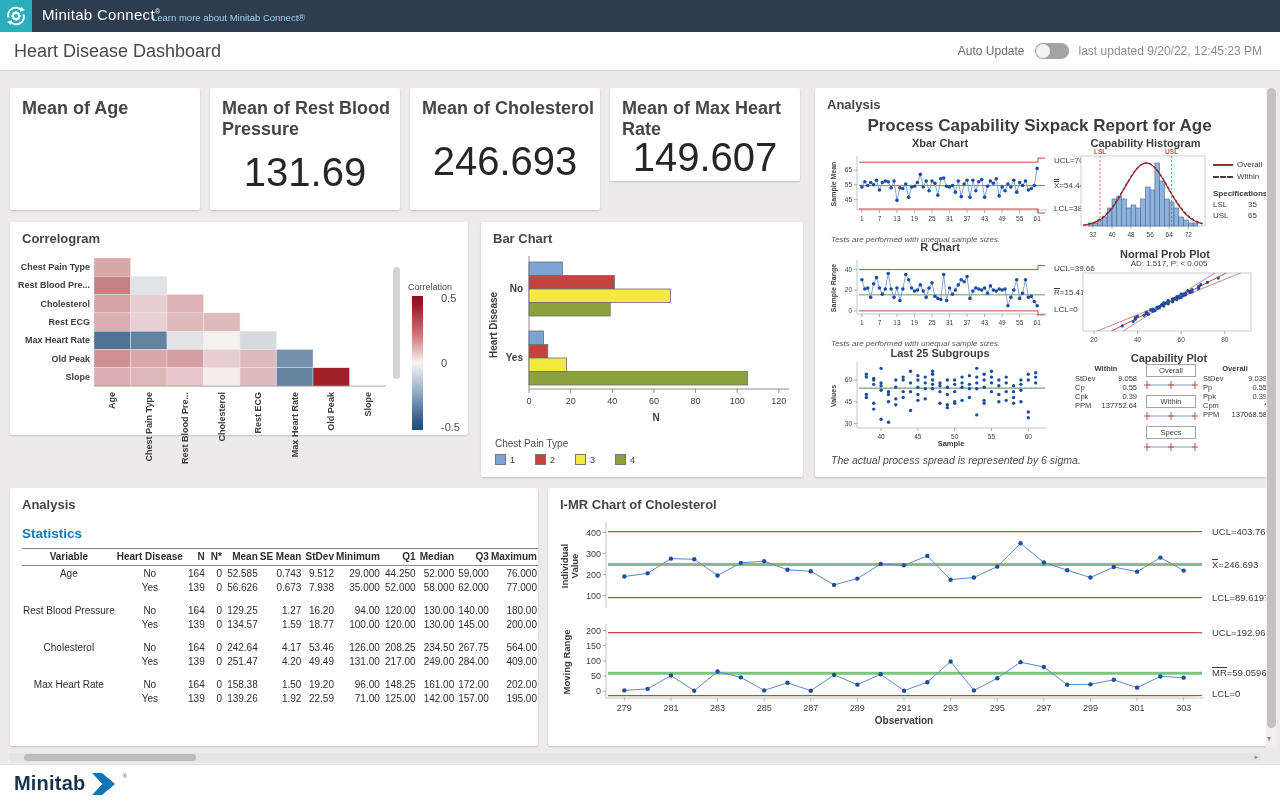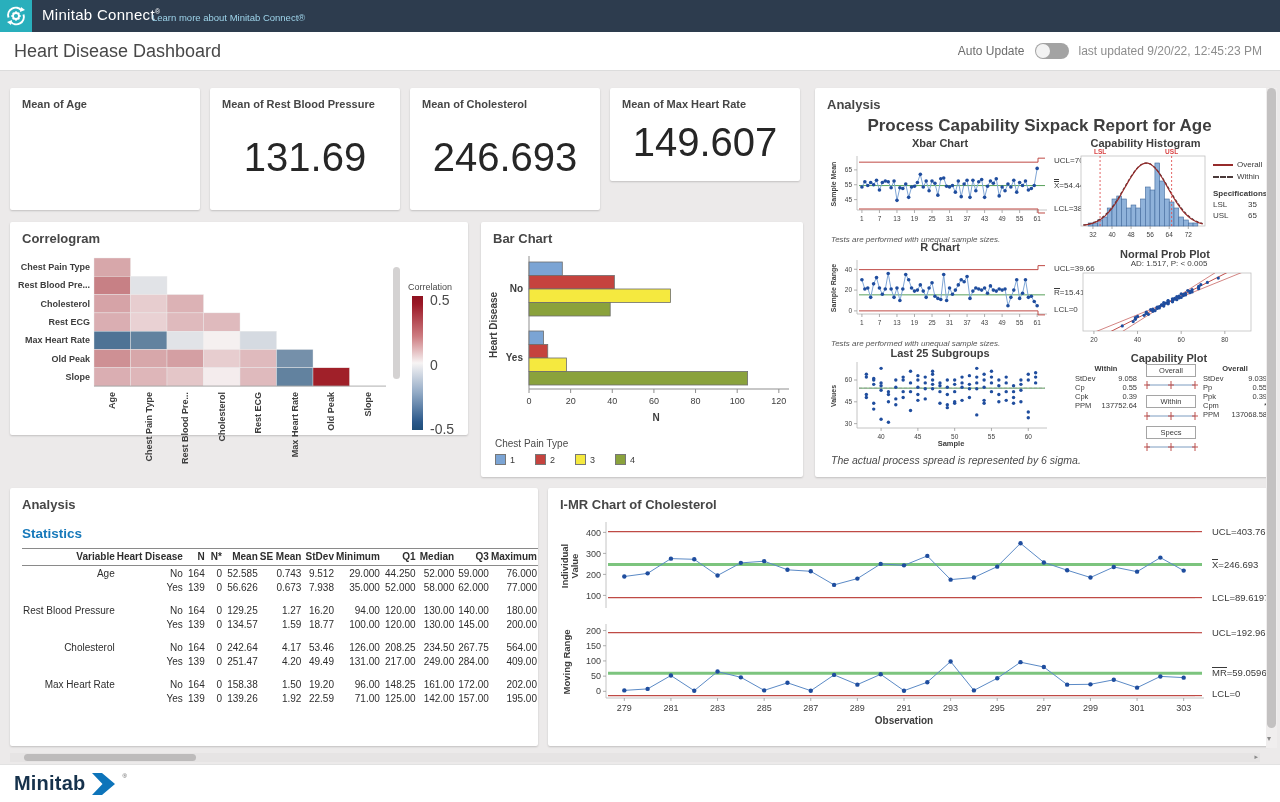--- a/index.html
+++ b/index.html
@@ -19,21 +19,21 @@
   #page-title{position:absolute;left:14px;top:9px;font-size:18px;color:#484848;}
   #header-right{position:absolute;right:18px;top:11px;display:flex;align-items:center;gap:10px;}
   #auto-update-label{font-size:12px;color:#6d6d6d;}
   #auto-toggle{width:34px;height:16px;border-radius:9px;background:#a3a3a3;position:relative;cursor:pointer;}
   #auto-toggle .knob{position:absolute;left:1px;top:1px;width:14px;height:14px;border-radius:50%;background:#f3f3f3;}
   #last-updated{font-size:12px;color:#8d8d8d;}
   
   .panel{position:absolute;background:#fff;border-radius:2px;box-shadow:0 1px 2px rgba(0,0,0,.18);}
   .ptitle{position:absolute;left:12px;top:9px;font-size:13px;font-weight:bold;color:#464646;}
   .kpi{display:flex;flex-direction:column;}
-  .kpi .kpi-label{margin:10px 0 0 12px;font-size:11px;font-weight:bold;color:#464646;}
+  .kpi .kpi-label{margin:10px 0 0 12px;font-size:18px;font-weight:bold;color:#464646;}
   .kpi .kpi-value{flex:1;display:flex;align-items:center;justify-content:center;
     font-size:40px;font-weight:300;color:#262626;margin-top:-6px;}
   #kpi1{left:10px;top:88px;width:190px;height:122px;}
   #kpi2{left:210px;top:88px;width:190px;height:122px;}
   #kpi3{left:410px;top:88px;width:190px;height:122px;}
   #kpi4{left:610px;top:88px;width:190px;height:93px;}
   #sixpack-panel{left:815px;top:88px;width:457px;height:389px;}
   #corr-panel{left:10px;top:222px;width:458px;height:213px;}
   #bar-panel{left:481px;top:222px;width:322px;height:255px;}
   #stats-panel{left:10px;top:488px;width:528px;height:258px;}
@@ -60,34 +60,34 @@
   #sp-cap{position:absolute;left:260px;top:276px;width:192px;height:90px;font-size:7.5px;color:#3a3a3a;}
   .cap-col{position:absolute;top:0;}
   .cap-head{font-weight:bold;text-align:center;margin-bottom:1px;}
   .cap-row{display:flex;justify-content:space-between;}
   .cap-box{width:48px;height:11px;border:1px solid #a5a5a5;text-align:center;line-height:11px;margin:0 auto;}
   
   #corr-scroll{position:absolute;left:383px;top:45px;width:7px;height:112px;border-radius:4px;background:#d4d2d2;cursor:pointer;}
   #corr-legend-title{position:absolute;left:398px;top:60px;font-size:9px;color:#4a4a4a;}
   #corr-grad{position:absolute;left:402px;top:74px;width:11px;height:134px;
     background:linear-gradient(to bottom,#8e1220 0%,#9b1826 6%,#cd7b80 30%,#f7f4f4 50%,#93abc6 72%,#2a588a 94%,#1f4e79 100%);}
-  .corr-tick{position:absolute;left:420px;font-size:14px;color:#4a4a4a;}
+  .corr-tick{position:absolute;left:431px;font-size:11px;color:#4a4a4a;}
   
   #bar-legend{position:absolute;left:14px;top:216px;}
   #bar-legend .bl-title{font-size:10px;color:#4a4a4a;margin-bottom:5px;}
   #bar-legend .bl-row{display:flex;align-items:center;gap:6px;}
   #bar-legend .bl-item{display:flex;align-items:center;gap:4px;margin-right:14px;font-size:9px;color:#3a3a3a;}
   #bar-legend .sw{width:9px;height:9px;border:1px solid #777;}
   
   #stats-sub{position:absolute;left:12px;top:38px;font-size:13.5px;font-weight:bold;color:#1779ba;}
   #stats-table{position:absolute;left:12px;top:60px;border-collapse:collapse;table-layout:fixed;font-size:10px;color:#2e2e2e;}
   #stats-table th{font-weight:bold;border-top:1px solid #8a8a8a;border-bottom:1px solid #8a8a8a;
     padding:2px 1px 3px 1px;white-space:nowrap;}
   #stats-table td{padding:1.5px 1px;white-space:nowrap;}
-  #stats-table .cl{text-align:right;}
+  #stats-table .cl{text-align:center;}
   #stats-table .cr{text-align:right;}
   #stats-table tr.sp td{height:9px;padding:0;}
   
   #vscroll{position:absolute;left:1266px;top:88px;width:11px;height:660px;background:#f0eeee;}
   #vscroll .vthumb{position:absolute;left:1px;top:0;width:9px;height:640px;background:#c3c1c1;border-radius:5px;}
   #vscroll .varrow{position:absolute;left:1px;top:646px;font-size:8px;color:#8a8a8a;}
   #hscroll{position:absolute;left:10px;top:753px;width:1250px;height:9px;background:#e6e4e4;}
   #hscroll .hthumb{position:absolute;left:14px;top:1px;width:172px;height:7px;background:#bdbbbb;border-radius:4px;}
   #hscroll .harrow{position:absolute;right:2px;top:0px;font-size:7px;color:#8a8a8a;}
   

